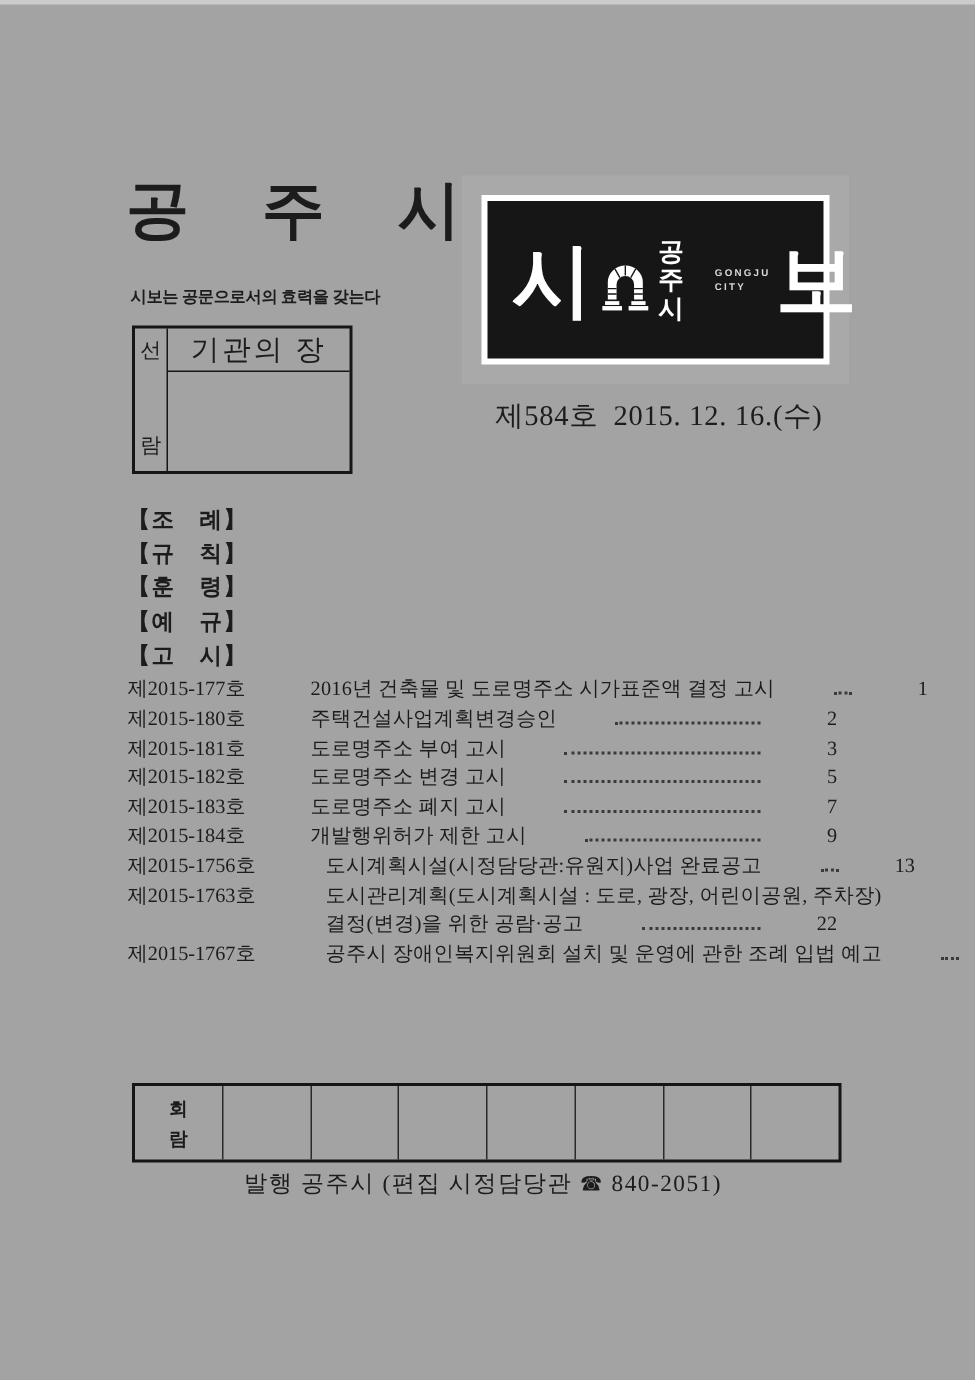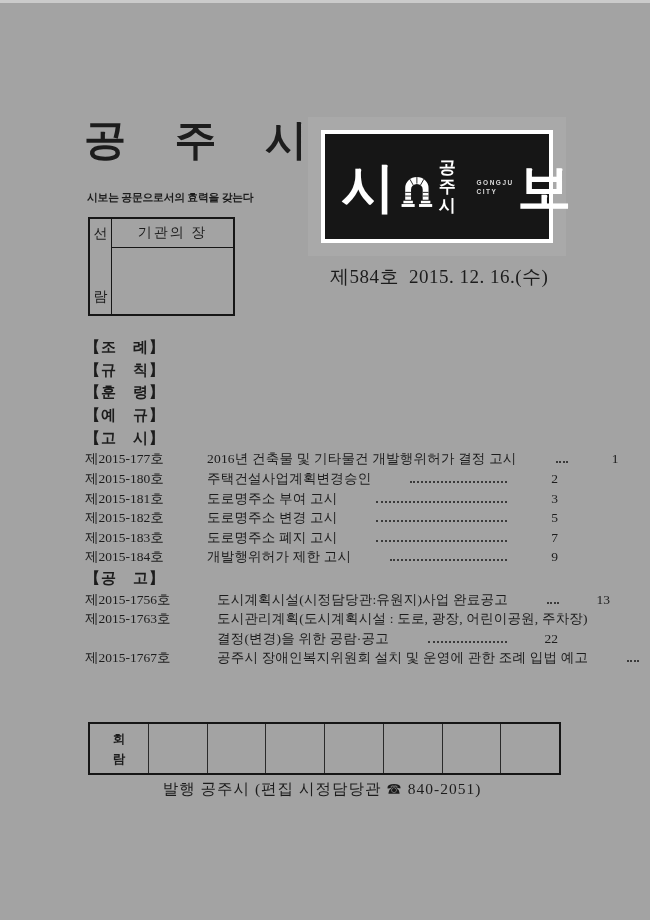--- a/index.html
+++ b/index.html
@@ -25,21 +25,21 @@
     border:2px solid #161616;box-sizing:border-box;display:flex;
   }
   .approval .side{
     width:22px;border-right:1.5px solid #161616;display:flex;flex-direction:column;
     justify-content:space-between;align-items:center;padding:6px 0 8px 0;box-sizing:border-box;
     font-size:14px;
   }
   .approval .main{flex:1;display:flex;flex-direction:column;}
   .approval .main .head{
     height:28px;border-bottom:1.5px solid #161616;display:flex;align-items:center;
-    justify-content:center;font-size:14px;letter-spacing:2px;
+    justify-content:center;font-size:19px;letter-spacing:2px;
   }
   .approval .main .blank{flex:1;}
 
   
   .logo-gray{
     position:absolute;left:308px;top:117px;width:258px;height:139px;
     background:#a9a9a9;box-sizing:border-box;padding:13px;
   }
   .logo-white{width:100%;height:100%;background:#ffffff;box-sizing:border-box;padding:4px;}
   .logo-black{
@@ -159,21 +159,21 @@
 
   <div class="toc">
     <div class="toc-sec">【조　례】</div>
     <div class="toc-sec">【규　칙】</div>
     <div class="toc-sec">【훈　령】</div>
     <div class="toc-sec">【예　규】</div>
     <div class="toc-sec">【고　시】</div>
 
     <div class="toc-row">
       <span class="num">제2015-177호</span>
-      <span class="ttl">2016년 건축물 및 기타물건 개발행위허가 결정 고시</span>
+      <span class="ttl">2016년 건축물 및 도로명주소 시가표준액 결정 고시</span>
       <span class="leader"></span>
       <span class="pg">1</span>
     </div>
     <div class="toc-row">
       <span class="num">제2015-180호</span>
       <span class="ttl">주택건설사업계획변경승인</span>
       <span class="leader"></span>
       <span class="pg">2</span>
     </div>
     <div class="toc-row">
@@ -194,21 +194,20 @@
       <span class="leader"></span>
       <span class="pg">7</span>
     </div>
     <div class="toc-row">
       <span class="num">제2015-184호</span>
       <span class="ttl">개발행위허가 제한 고시</span>
       <span class="leader"></span>
       <span class="pg">9</span>
     </div>
 
-    <div class="toc-sec">【공　고】</div>
 
     <div class="toc-row wide">
       <span class="num">제2015-1756호</span>
       <span class="ttl">도시계획시설(시정담당관:유원지)사업 완료공고</span>
       <span class="leader"></span>
       <span class="pg">13</span>
     </div>
     <div class="toc-row wide">
       <span class="num">제2015-1763호</span>
       <span class="ttl">도시관리계획(도시계획시설 : 도로, 광장, 어린이공원, 주차장)</span>

